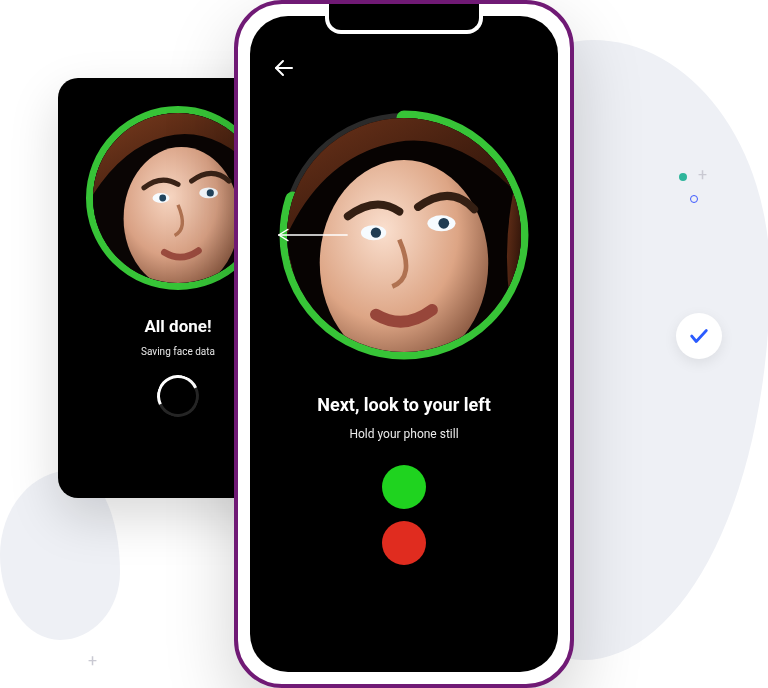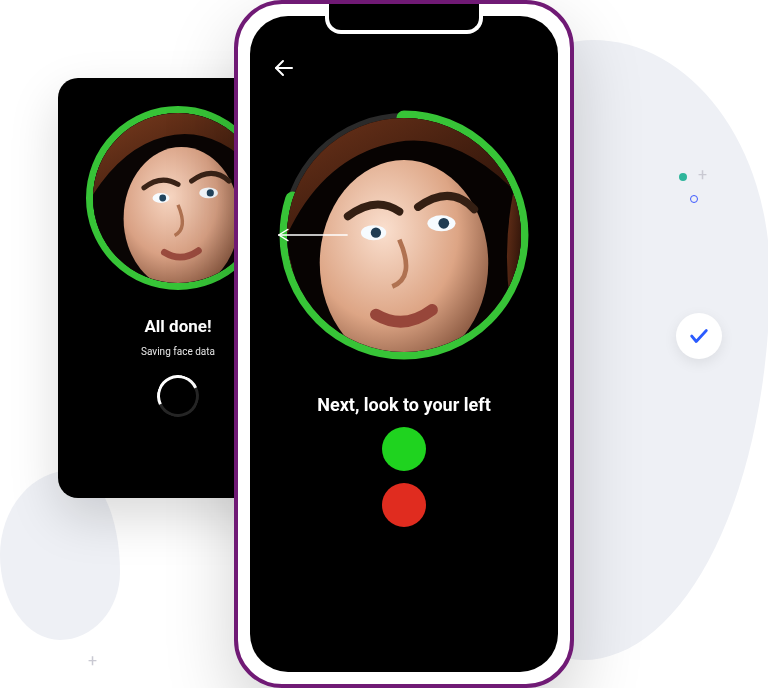--- a/index.html
+++ b/index.html
@@ -151,20 +151,21 @@
         </div>
         <div class="dir-arrow">
           <svg viewBox="0 0 80 16">
               <line x1="78" y1="8" x2="4" y2="8"></line>
               <polyline points="14 2 4 8 14 14"></polyline>
             </svg>
         </div>
       </div>
 
       <h2>Next, look to your left</h2>
+      <p>Hold your phone still</p>
 
       <div class="dots">
         <div class="status-dot green"></div>
         <div class="status-dot red"></div>
       </div>
 
     </div>
   </div>
 </div>
 

